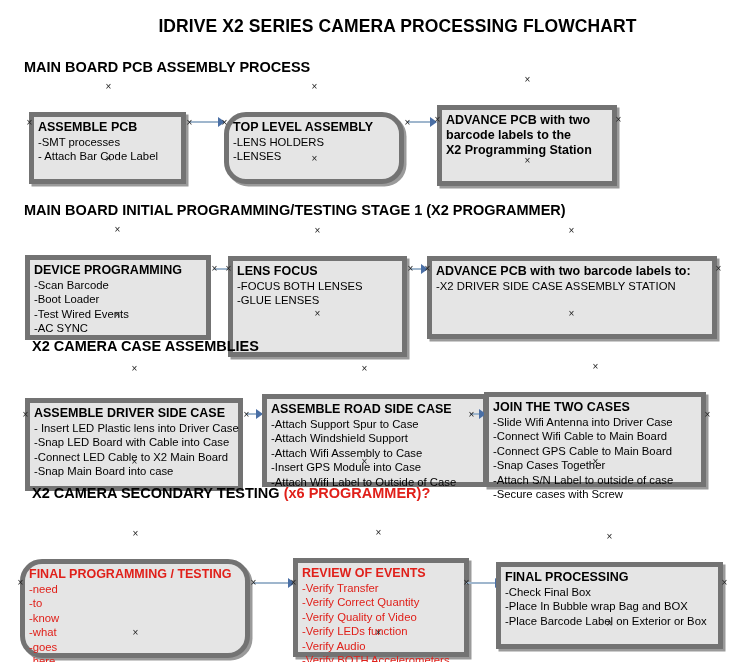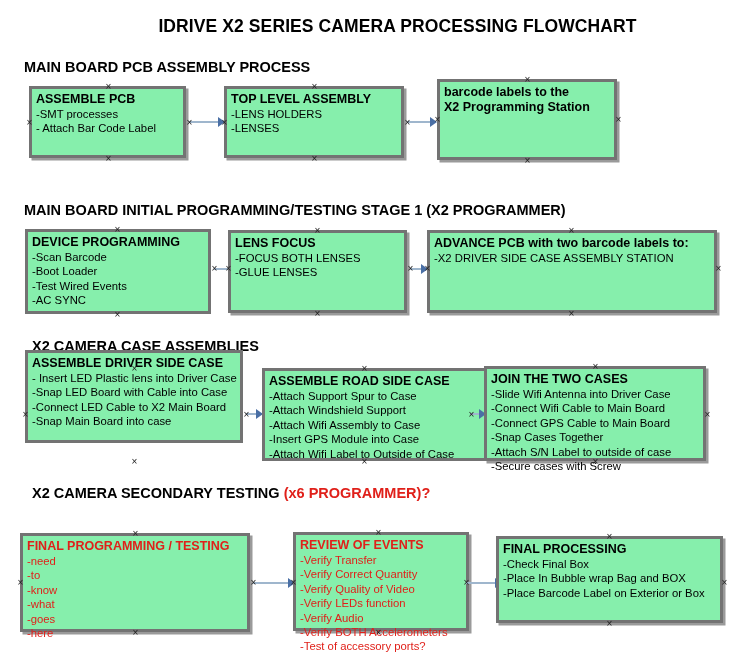--- a/index.html
+++ b/index.html
@@ -40,26 +40,27 @@
     color: #000000;
     white-space: nowrap;
   }
   .section-head .accent {
     color: #e0201a;
   }
 
   
   .box {
     position: absolute;
-    background: #86efac;
-    border: 3px solid #737373;
+    background: #e5e5e5;
+    border: 5px solid #737373;
     box-sizing: border-box;
     box-shadow: 2.5px 2.5px 0 0 #9a9a9a;
     padding: 3px 4px 2px 4px;
     overflow: visible;
+    margin-top: 26px;
   }
   .box.noshadow {
     box-shadow: none;
   }
   .box .b-title {
     font-size: 12.5px;
     font-weight: bold;
     color: #000000;
     line-height: 15px;
     white-space: nowrap;
@@ -119,34 +120,35 @@
     <div class="b-line">- Attach Bar Code Label</div>
   </div>
   <div class="xmark" style="left:104px; top:82px;"></div>
   <div class="xmark" style="left:104px; top:154px;"></div>
   <div class="xmark" style="left:25px; top:118px;"></div>
 
   <div class="conn" style="left:189px; top:121px; width:33px;"></div>
   <div class="arrowhead" style="left:218px; top:117px;"></div>
   <div class="xmark" style="left:185px; top:118px;"></div>
 
-  <div class="box" style="left:224px; top:86px; width:180px; height:72px;">
+  <div class="box" style="left:224px; top:86px; width:180px; height:72px;border-radius:22px;">
     <div class="b-title">TOP LEVEL ASSEMBLY</div>
     <div class="b-line">-LENS HOLDERS</div>
     <div class="b-line">-LENSES</div>
   </div>
   <div class="xmark" style="left:310px; top:82px;"></div>
   <div class="xmark" style="left:310px; top:154px;"></div>
   <div class="xmark" style="left:220px; top:118px;"></div>
 
   <div class="conn" style="left:407px; top:121px; width:28px;"></div>
   <div class="arrowhead" style="left:430px; top:117px;"></div>
   <div class="xmark" style="left:403px; top:118px;"></div>
 
   <div class="box" style="left:437px; top:79px; width:180px; height:81px;">
+    <div class="b-title">ADVANCE PCB with two</div>
     <div class="b-title">barcode labels to the</div>
     <div class="b-title"> X2 Programming Station</div>
   </div>
   <div class="xmark" style="left:523px; top:75px;"></div>
   <div class="xmark" style="left:523px; top:156px;"></div>
   <div class="xmark" style="left:433px; top:115px;"></div>
   <div class="xmark" style="left:614px; top:115px;"></div>
 
   <div class="section-head" style="left:24px; top:202px;">
     <span>MAIN BOARD INITIAL PROGRAMMING/TESTING STAGE 1 (X2 PROGRAMMER)</span>
@@ -159,21 +161,21 @@
     <div class="b-line">-Test Wired Events</div>
     <div class="b-line">-AC SYNC</div>
   </div>
   <div class="xmark" style="left:113px; top:225px;"></div>
   <div class="xmark" style="left:113px; top:310px;"></div>
 
   <div class="conn" style="left:214px; top:268px; width:25px;"></div>
   <div class="arrowhead" style="left:234px; top:264px;"></div>
   <div class="xmark" style="left:210px; top:264px;"></div>
 
-  <div class="box" style="left:228px; top:230px; width:179px; height:83px;">
+  <div class="box" style="left:228px; top:230px; width:179px; height:101px;">
     <div class="b-title">LENS FOCUS</div>
     <div class="b-line">-FOCUS BOTH LENSES</div>
     <div class="b-line">-GLUE LENSES</div>
   </div>
   <div class="xmark" style="left:313px; top:226px;"></div>
   <div class="xmark" style="left:313px; top:309px;"></div>
   <div class="xmark" style="left:224px; top:264px;"></div>
 
   <div class="conn" style="left:410px; top:268px; width:18px;"></div>
   <div class="arrowhead" style="left:421px; top:264px;"></div>
@@ -185,21 +187,21 @@
   </div>
   <div class="xmark" style="left:567px; top:226px;"></div>
   <div class="xmark" style="left:567px; top:309px;"></div>
   <div class="xmark" style="left:423px; top:264px;"></div>
   <div class="xmark" style="left:714px; top:264px;"></div>
 
   <div class="section-head" style="left:32px; top:338px;">
     <span>X2 CAMERA CASE ASSEMBLIES</span>
   </div>
 
-  <div class="box noshadow" style="left:25px; top:350px; width:218px; height:93px;">
+  <div class="box noshadow" style="left:25px; top:372px; width:218px; height:93px;">
     <div class="b-title">ASSEMBLE DRIVER SIDE CASE</div>
     <div class="b-line">- Insert LED Plastic lens into Driver Case</div>
     <div class="b-line">-Snap LED Board with Cable into Case</div>
     <div class="b-line">-Connect LED Cable to X2 Main Board</div>
     <div class="b-line">-Snap Main Board into case</div>
   </div>
   <div class="xmark" style="left:130px; top:364px;"></div>
   <div class="xmark" style="left:130px; top:457px;"></div>
   <div class="xmark" style="left:21px; top:410px;"></div>
 
@@ -232,21 +234,21 @@
     <div class="b-line">-Secure cases with Screw</div>
   </div>
   <div class="xmark" style="left:591px; top:362px;"></div>
   <div class="xmark" style="left:591px; top:457px;"></div>
   <div class="xmark" style="left:703px; top:410px;"></div>
 
   <div class="section-head" style="left:32px; top:485px;">
     <span>X2 CAMERA SECONDARY TESTING </span><span class="accent">(x6 PROGRAMMER)?</span>
   </div>
 
-  <div class="box red" style="left:20px; top:533px; width:230px; height:99px;">
+  <div class="box red" style="left:20px; top:533px; width:230px; height:99px;border-radius:22px;">
     <div class="b-title">FINAL PROGRAMMING / TESTING</div>
     <div class="b-line">-need</div>
     <div class="b-line">-to</div>
     <div class="b-line">-know</div>
     <div class="b-line">-what</div>
     <div class="b-line">-goes</div>
     <div class="b-line">-here</div>
   </div>
   <div class="xmark" style="left:131px; top:529px;"></div>
   <div class="xmark" style="left:131px; top:628px;"></div>

